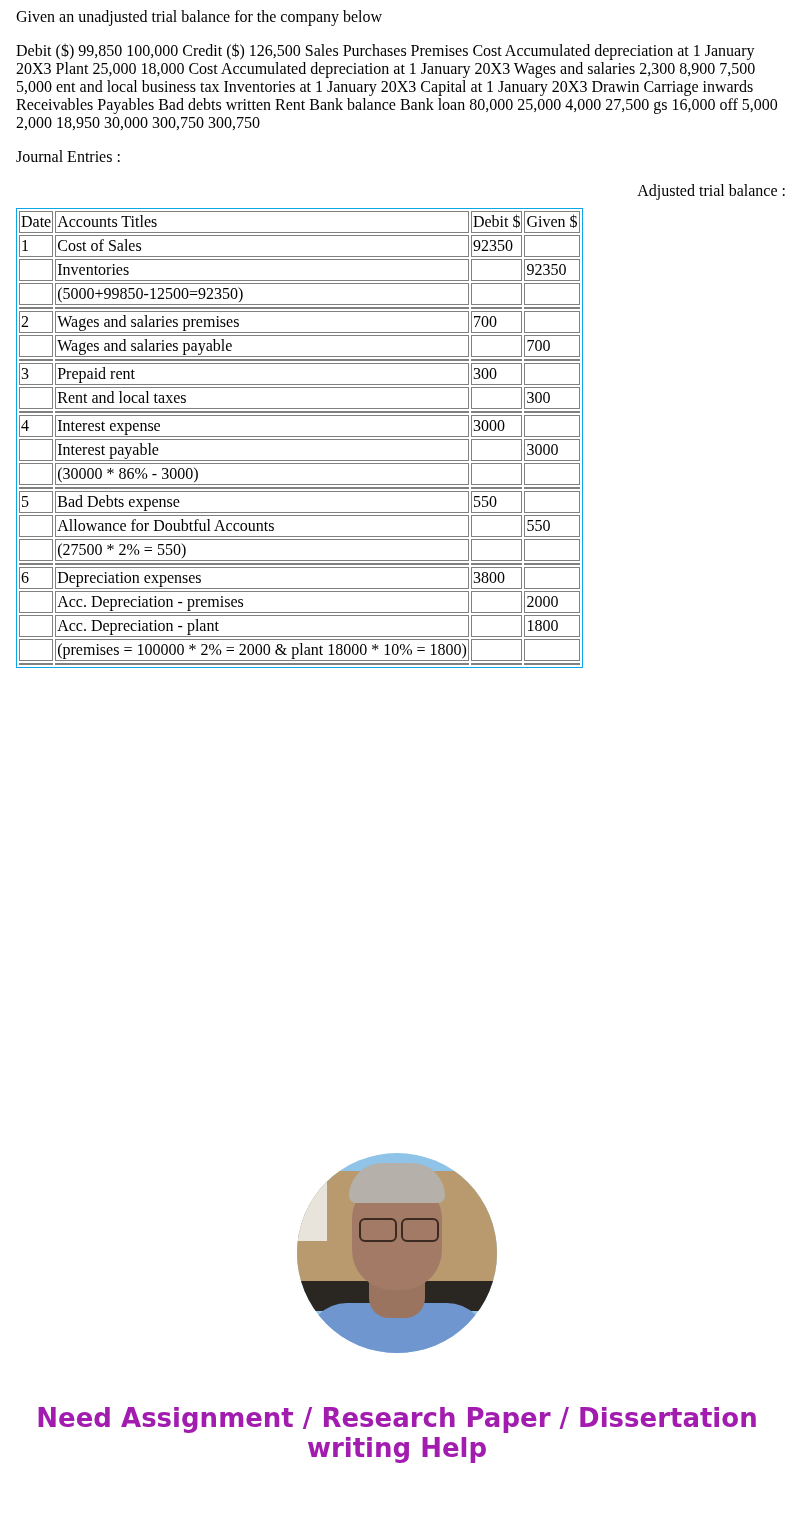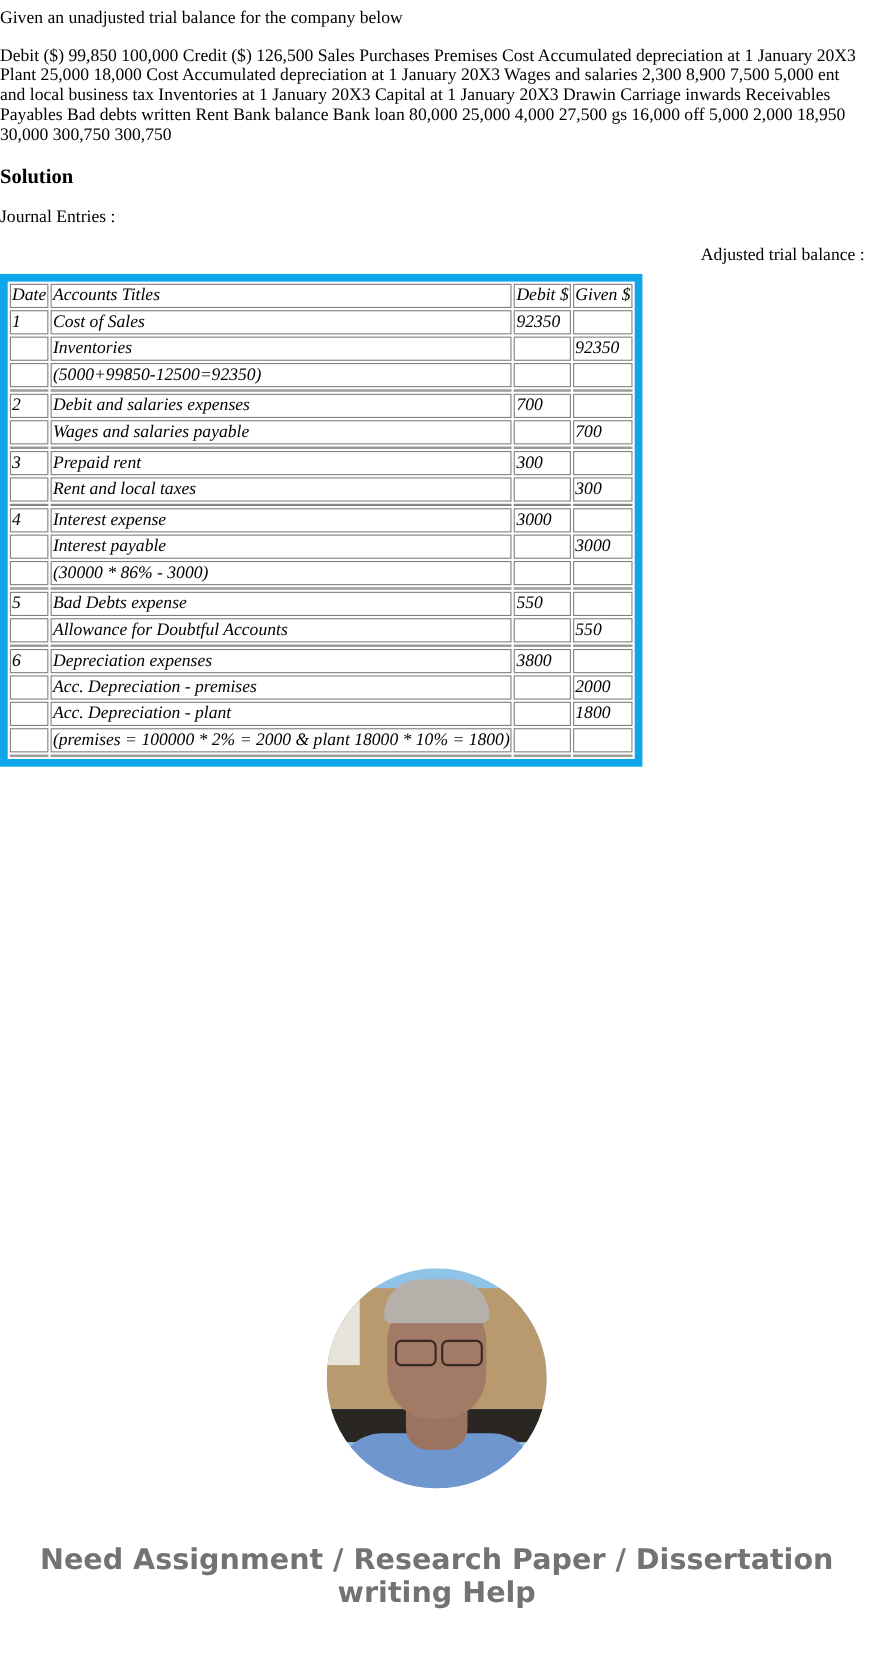--- a/index.html
+++ b/index.html
@@ -4,35 +4,34 @@
   <style>
     html, body { margin: 0; padding: 0; background: #ffffff; }
     body {
       width: 794px;
       min-height: 1523px;
       font-family: "Liberation Serif", serif;
       font-size: 16px;
       color: #000000;
       line-height: 18px;
     }
-    .content { padding: 8px 8px 0 0; }
+    .content { padding: 8px 8px 0 16px; }
     p { margin: 0 0 16px 0; }
     p.intro { margin-top: 0; }
     h3 {
       font-size: 18.7px;
       font-weight: bold;
       margin: 18px 0 18px 0;
       line-height: 21px;
     }
     table.journal {
-      border: 7px solid #0ea5e9;
+      border: 1px solid #0ea5e9;
       border-collapse: separate;
       border-spacing: 2px;
       margin-top: 0;
-      font-style: italic;
     }
     table.journal td {
       border: 1px solid #808080;
       padding: 1px;
       height: 18px;
       vertical-align: top;
       white-space: nowrap;
     }
     table.journal tr.sep td {
       height: 0;
@@ -65,31 +64,30 @@
     .promo {
       position: absolute;
       left: 0;
       top: 1403px;
       width: 794px;
       text-align: center;
       font-family: "DejaVu Sans", sans-serif;
       font-weight: bold;
       font-size: 26px;
       line-height: 30px;
-      color: #737373;
+      color: #a21caf;
     }
     .promo div { margin: 0; }
   </style>
 </head>
 <body>
 
 <div class="content">
   <p class="intro">Given an unadjusted trial balance for the company below</p>
   <p>Debit ($) 99,850 100,000 Credit ($) 126,500 Sales Purchases Premises Cost Accumulated depreciation at 1 January 20X3 Plant 25,000 18,000 Cost Accumulated depreciation at 1 January 20X3 Wages and salaries 2,300 8,900 7,500 5,000 ent and local business tax Inventories at 1 January 20X3 Capital at 1 January 20X3 Drawin Carriage inwards Receivables Payables Bad debts written Rent Bank balance Bank loan 80,000 25,000 4,000 27,500 gs 16,000 off 5,000 2,000 18,950 30,000 300,750 300,750</p>
-  <h3>Solution</h3>
   <p>Journal Entries :</p>
   <p style="margin-bottom:8px;text-align:right;">Adjusted trial balance :</p>
 
   <table class="journal">
     <tbody>
       <tr>
         <td>Date</td>
         <td>Accounts Titles</td>
         <td>Debit $</td>
         <td>Given $</td>
@@ -115,21 +113,21 @@
           <td></td>
         </tr>
         <tr class="sep">
           <td></td>
           <td></td>
           <td></td>
           <td></td>
         </tr>
         <tr>
           <td>2</td>
-          <td>Debit and salaries expenses</td>
+          <td>Wages and salaries premises</td>
           <td>700</td>
           <td></td>
         </tr>
         <tr>
           <td></td>
           <td>Wages and salaries payable</td>
           <td></td>
           <td>700</td>
         </tr>
         <tr class="sep">
@@ -184,20 +182,26 @@
           <td>5</td>
           <td>Bad Debts expense</td>
           <td>550</td>
           <td></td>
         </tr>
         <tr>
           <td></td>
           <td>Allowance for Doubtful Accounts</td>
           <td></td>
           <td>550</td>
+        </tr>
+        <tr>
+          <td></td>
+          <td>(27500 * 2% = 550)</td>
+          <td></td>
+          <td></td>
         </tr>
         <tr class="sep">
           <td></td>
           <td></td>
           <td></td>
           <td></td>
         </tr>
         <tr>
           <td>6</td>
           <td>Depreciation expenses</td>

